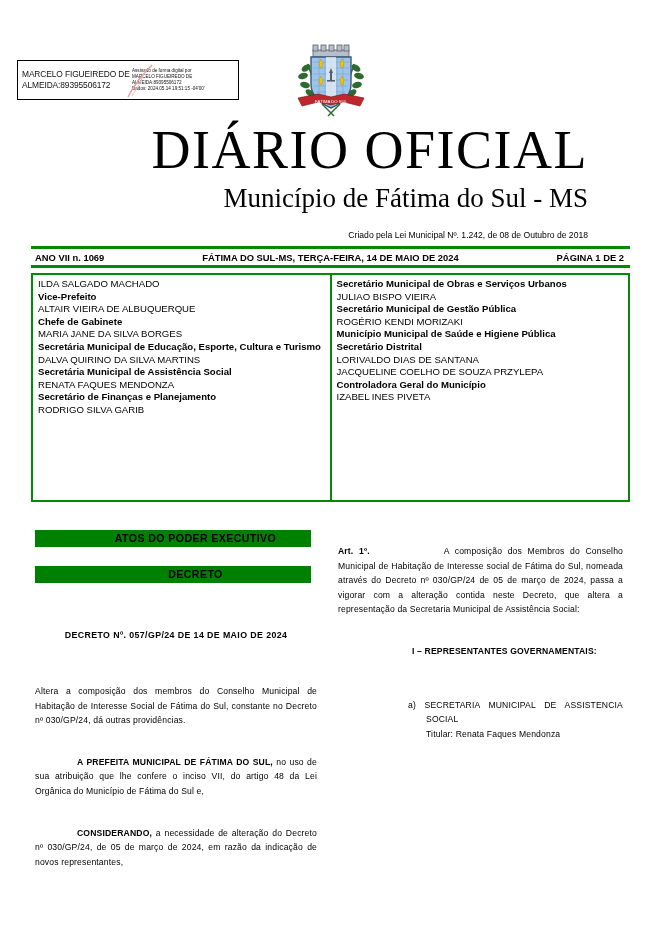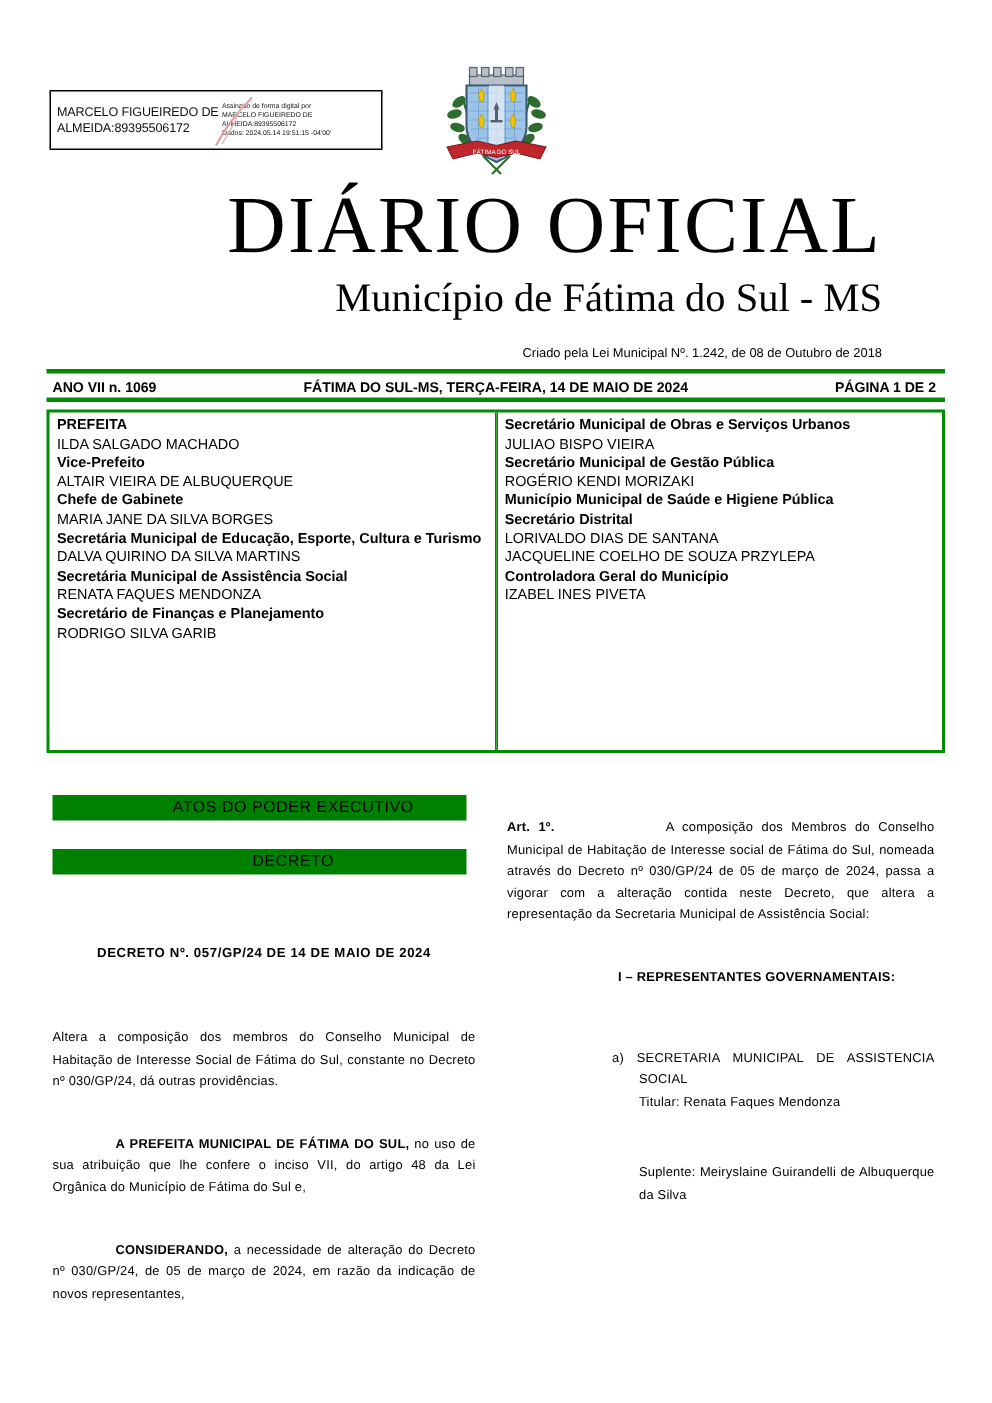--- a/index.html
+++ b/index.html
@@ -19,21 +19,21 @@
   .page {
     position: absolute;
     left: 0; top: 0;
     width: 661px;
     height: 935px;
   }
 
   
   .sig-box {
     position: absolute;
-    left: 33px;
+    left: 17px;
     top: 60px;
     width: 222px;
     height: 40px;
     border: 1px solid #000;
     box-sizing: border-box;
     display: flex;
     align-items: center;
     overflow: hidden;
     background: #fff;
   }
@@ -145,21 +145,21 @@
   .off-name {
     font-size: 9.6px;
     line-height: 12.6px;
     font-weight: normal;
   }
 
   
   .banner {
     background: #008000;
     color: #000000;
-    font-weight: normal;
+    font-weight: bold;
     text-align: center;
     font-size: 10.6px;
     letter-spacing: 0.4px;
     box-sizing: border-box;
     padding-left: 45px;
   }
   .banner-atos {
     position: absolute;
     left: 35px;
     top: 530px;
@@ -317,21 +317,20 @@
   </div>
 
   <div class="info-bar">
     <span class="info-center">FÁTIMA DO SUL-MS, TERÇA-FEIRA, 14 DE MAIO DE 2024</span>
     <span class="info-left">ANO VII n. 1069</span>
     <span class="info-right">PÁGINA 1 DE 2</span>
   </div>
 
   <div class="officials">
     <div class="officials-col left">
-      <div class="off-role">PREFEITA</div>
       <div class="off-name">ILDA SALGADO MACHADO</div>
       <div class="off-role">Vice-Prefeito</div>
       <div class="off-name">ALTAIR VIEIRA DE ALBUQUERQUE</div>
       <div class="off-role">Chefe de Gabinete</div>
       <div class="off-name">MARIA JANE DA SILVA BORGES</div>
       <div class="off-role">Secretária Municipal de Educação, Esporte, Cultura e Turismo</div>
       <div class="off-name">DALVA QUIRINO DA SILVA MARTINS</div>
       <div class="off-role">Secretária Municipal de Assistência Social</div>
       <div class="off-name">RENATA FAQUES MENDONZA</div>
       <div class="off-role">Secretário de Finanças e Planejamento</div>
@@ -368,18 +367,15 @@
     <div class="spacer-14"></div>
     <p class="para"><span class="b">Art. 1º.</span><span class="indent-wide"></span><span>A composição dos Membros do Conselho Municipal de Habitação de Interesse social de Fátima do Sul, nomeada através do Decreto nº 030/GP/24 de 05 de março de 2024, passa a vigorar com a alteração contida neste Decreto, que altera a representação da Secretaria Municipal de Assistência Social:</span></p>
     <div class="spacer-14"></div>
     <p class="para bold"><span class="indent-wide"></span><span>I – REPRESENTANTES GOVERNAMENTAIS:</span></p>
     <div class="spacer-26"></div>
     <p class="para">
       <span class="hang-a">a) SECRETARIA MUNICIPAL DE ASSISTENCIA SOCIAL</span>
       <span class="sub-line">Titular: Renata Faques Mendonza</span>
     </p>
     <div class="spacer-20"></div>
-    <p class="para">
-      <span class="sub-line">Suplente: Meiryslaine Guirandelli de Albuquerque da Silva</span>
-    </p>
   </div>
 
 </div>
 
 </body></html>

